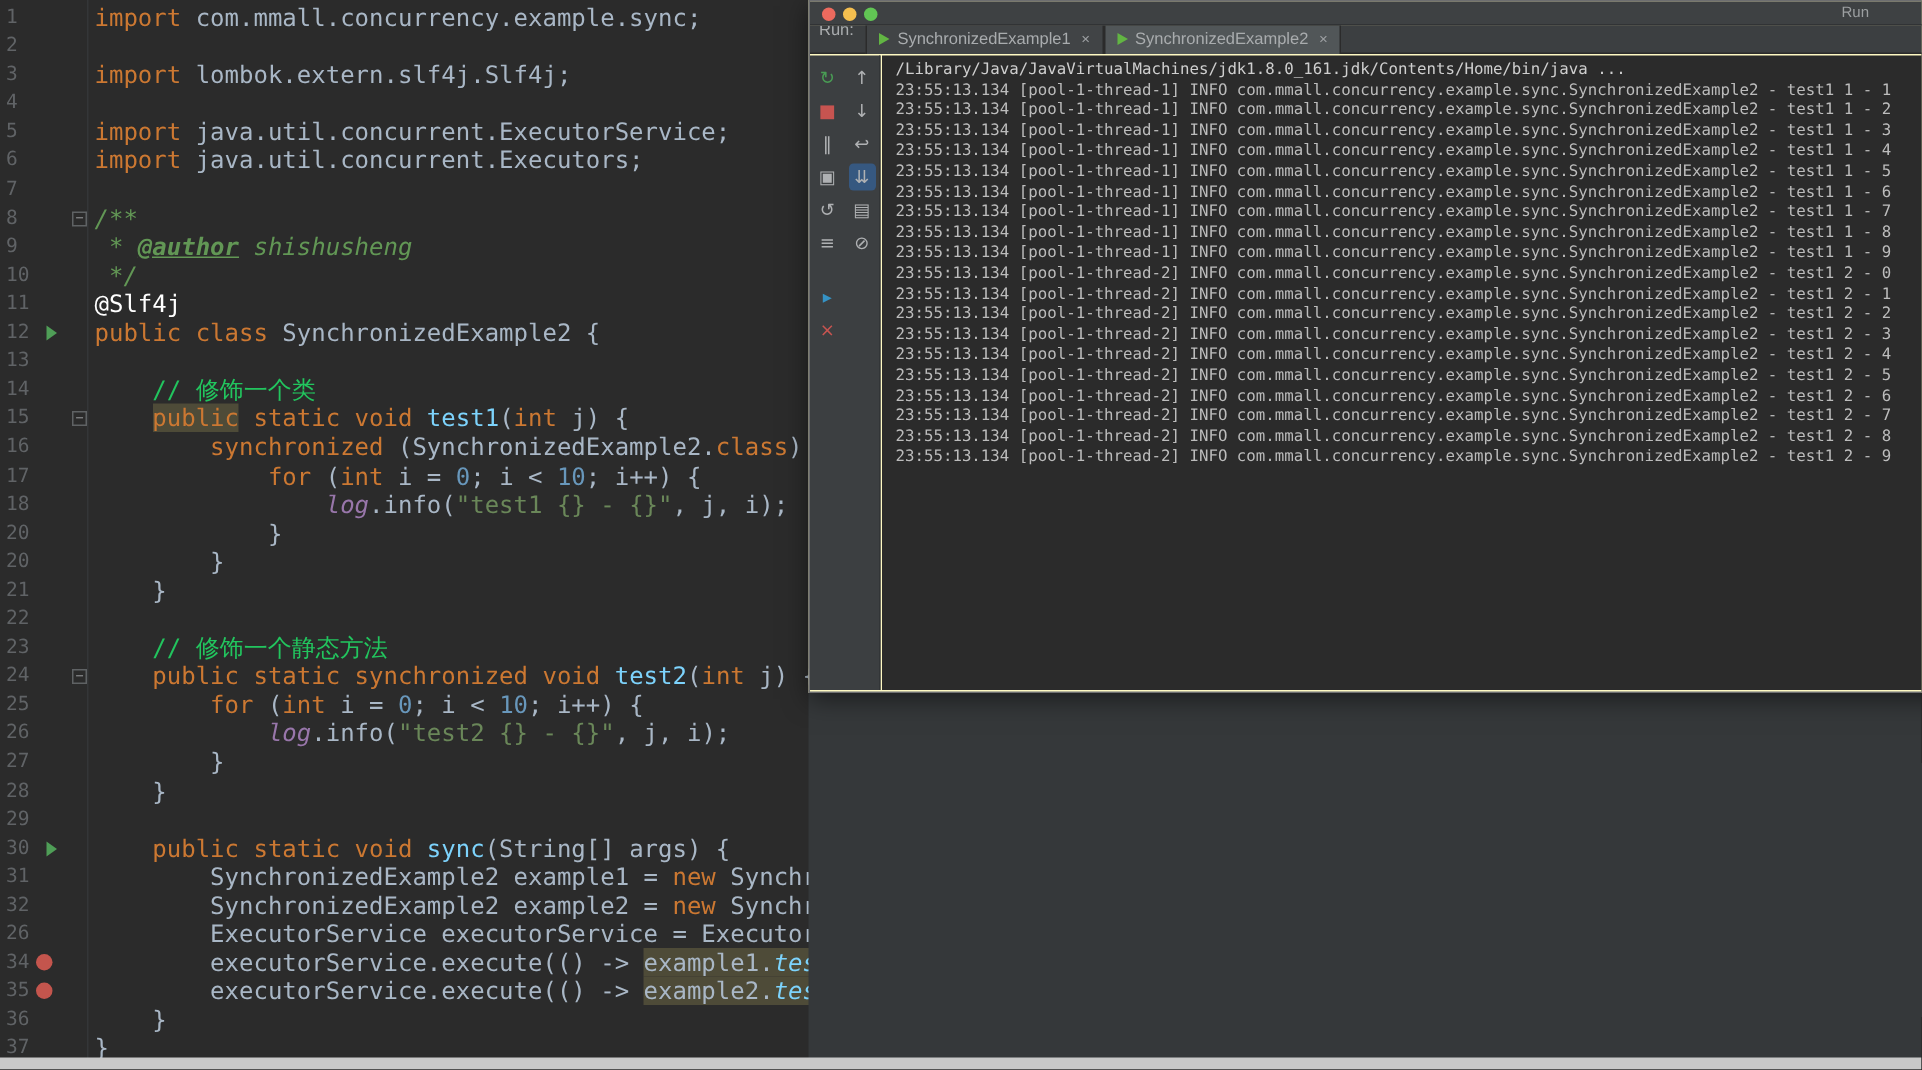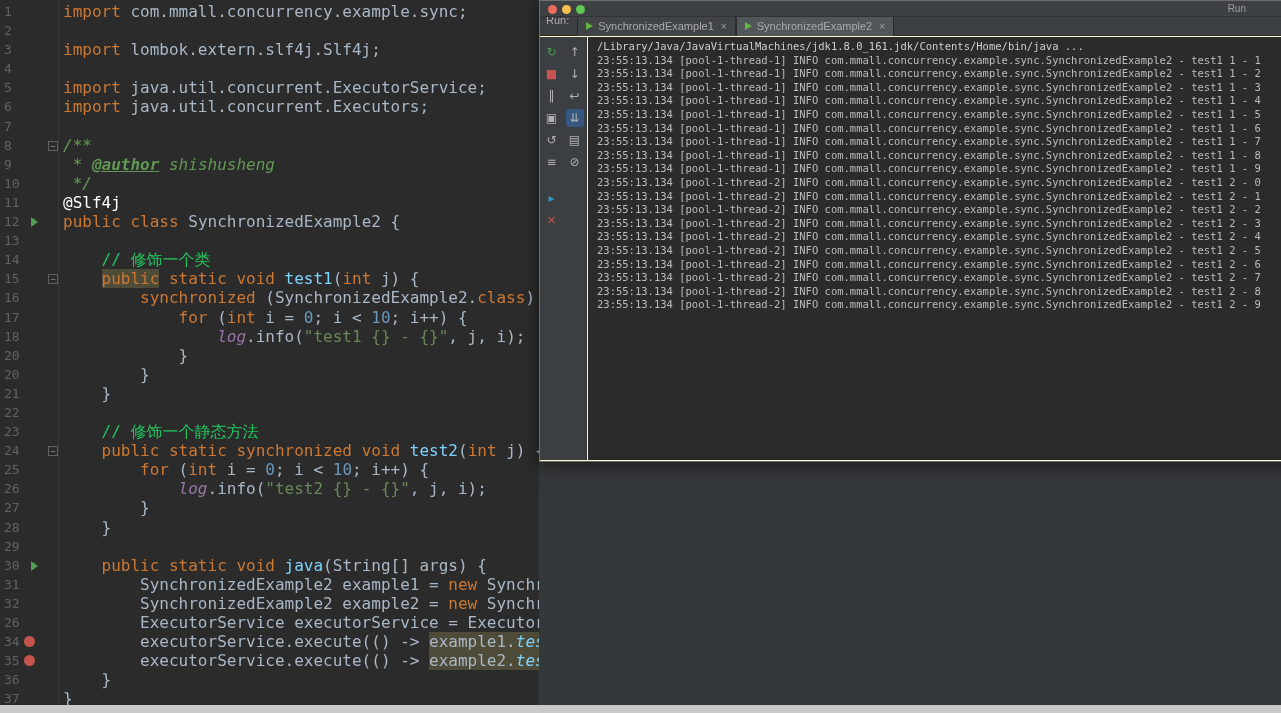--- a/index.html
+++ b/index.html
@@ -87,21 +87,21 @@
     <div class="cl"><span class="ln">20</span><span class="t">        }</span></div>
     <div class="cl"><span class="ln">21</span><span class="t">    }</span></div>
     <div class="cl"><span class="ln">22</span></div>
     <div class="cl"><span class="ln">23</span><span class="t">    </span><span class="c">// 修饰一个静态方法</span></div>
     <div class="cl"><span class="ln">24</span><span class="gut-fold"></span><span class="t">    </span><span class="k">public</span><span class="t"> </span><span class="k">static</span><span class="t"> </span><span class="k">synchronized</span><span class="t"> </span><span class="k">void</span><span class="t"> </span><span class="m u">test2</span><span class="t">(</span><span class="k">int</span><span class="t"> j) {</span></div>
     <div class="cl"><span class="ln">25</span><span class="t">        </span><span class="k">for</span><span class="t"> (</span><span class="k">int</span><span class="t"> i = </span><span class="nl">0</span><span class="t">; i &lt; </span><span class="nl">10</span><span class="t">; i++) {</span></div>
     <div class="cl"><span class="ln">26</span><span class="t">            </span><span class="f">log</span><span class="t">.info(</span><span class="s">"test2 {} - {}"</span><span class="t">, j, i);</span></div>
     <div class="cl"><span class="ln">27</span><span class="t">        }</span></div>
     <div class="cl"><span class="ln">28</span><span class="t">    }</span></div>
     <div class="cl"><span class="ln">29</span></div>
-    <div class="cl"><span class="ln">30</span><span class="gut-run"></span><span class="t">    </span><span class="k">public</span><span class="t"> </span><span class="k">static</span><span class="t"> </span><span class="k">void</span><span class="t"> </span><span class="m">java</span><span class="t">(String[] args) {</span></div>
+    <div class="cl"><span class="ln">30</span><span class="gut-run"></span><span class="t">    </span><span class="k">public</span><span class="t"> </span><span class="k">static</span><span class="t"> </span><span class="k">void</span><span class="t"> </span><span class="m">sync</span><span class="t">(String[] args) {</span></div>
     <div class="cl"><span class="ln">31</span><span class="t">        SynchronizedExample2 example1 = </span><span class="k">new</span><span class="t"> SynchronizedExample2();</span></div>
     <div class="cl"><span class="ln">32</span><span class="t">        SynchronizedExample2 example2 = </span><span class="k">new</span><span class="t"> SynchronizedExample2();</span></div>
     <div class="cl"><span class="ln">26</span><span class="t">        ExecutorService executorService = Executors.</span><span class="t it hl">newCachedThreadPool</span><span class="t hl">()</span><span class="t">;</span></div>
     <div class="cl"><span class="ln">34</span><span class="gut-bp"></span><span class="t">        executorService.execute(() -&gt; </span><span class="t hl u">example1</span><span class="t hl">.</span><span class="m hl it">test1</span><span class="t">(</span><span class="hint">j:</span><span class="t"> </span><span class="nl">1</span><span class="t">));</span></div>
     <div class="cl"><span class="ln">35</span><span class="gut-bp"></span><span class="t">        executorService.execute(() -&gt; </span><span class="t hl u">example2</span><span class="t hl">.</span><span class="m hl it">test1</span><span class="t">(</span><span class="hint">j:</span><span class="t"> </span><span class="nl">2</span><span class="t">));</span></div>
     <div class="cl"><span class="ln">36</span><span class="t">    }</span></div>
     <div class="cl"><span class="ln">37</span><span class="t">}</span></div>
   </div>
 <div id="gutter-sep"></div>
 <div id="panel-br"></div>

